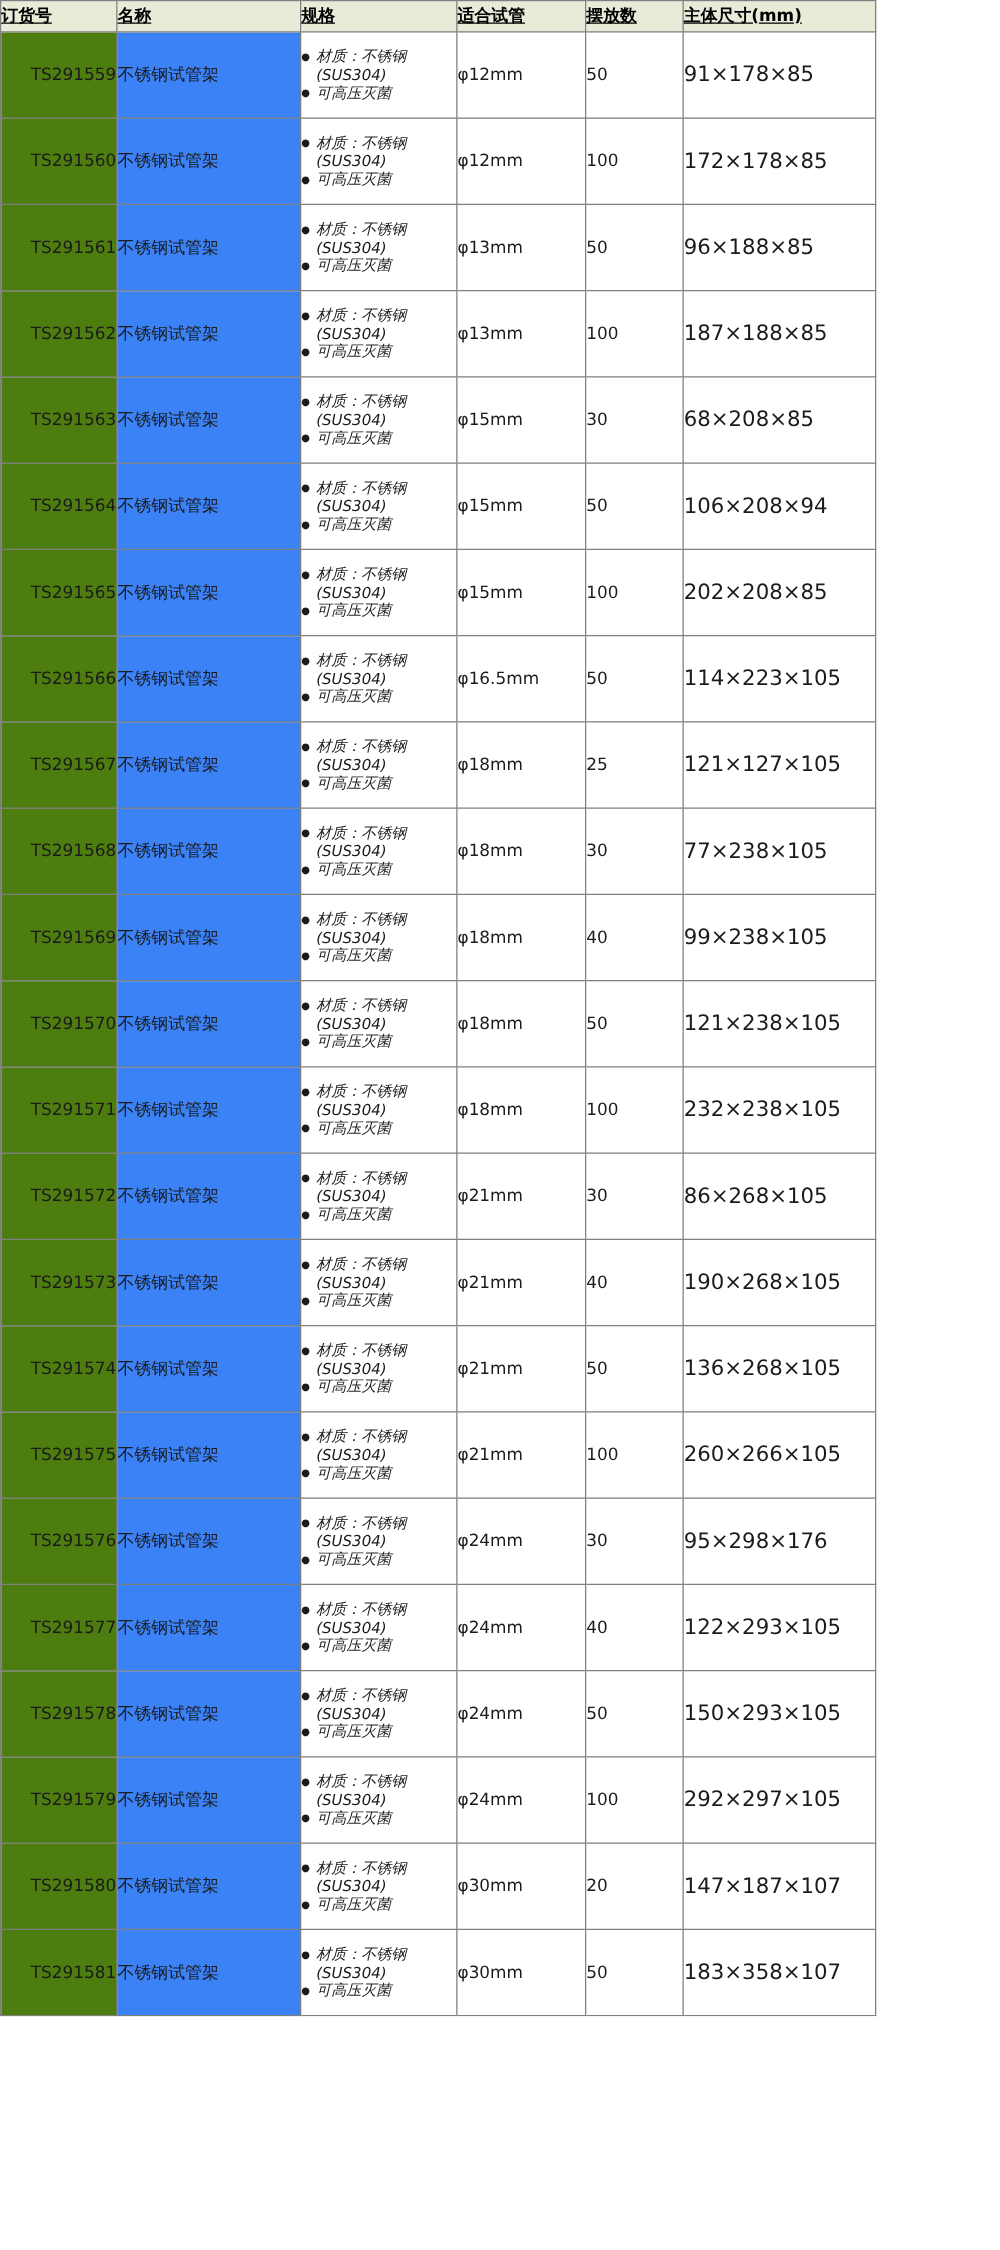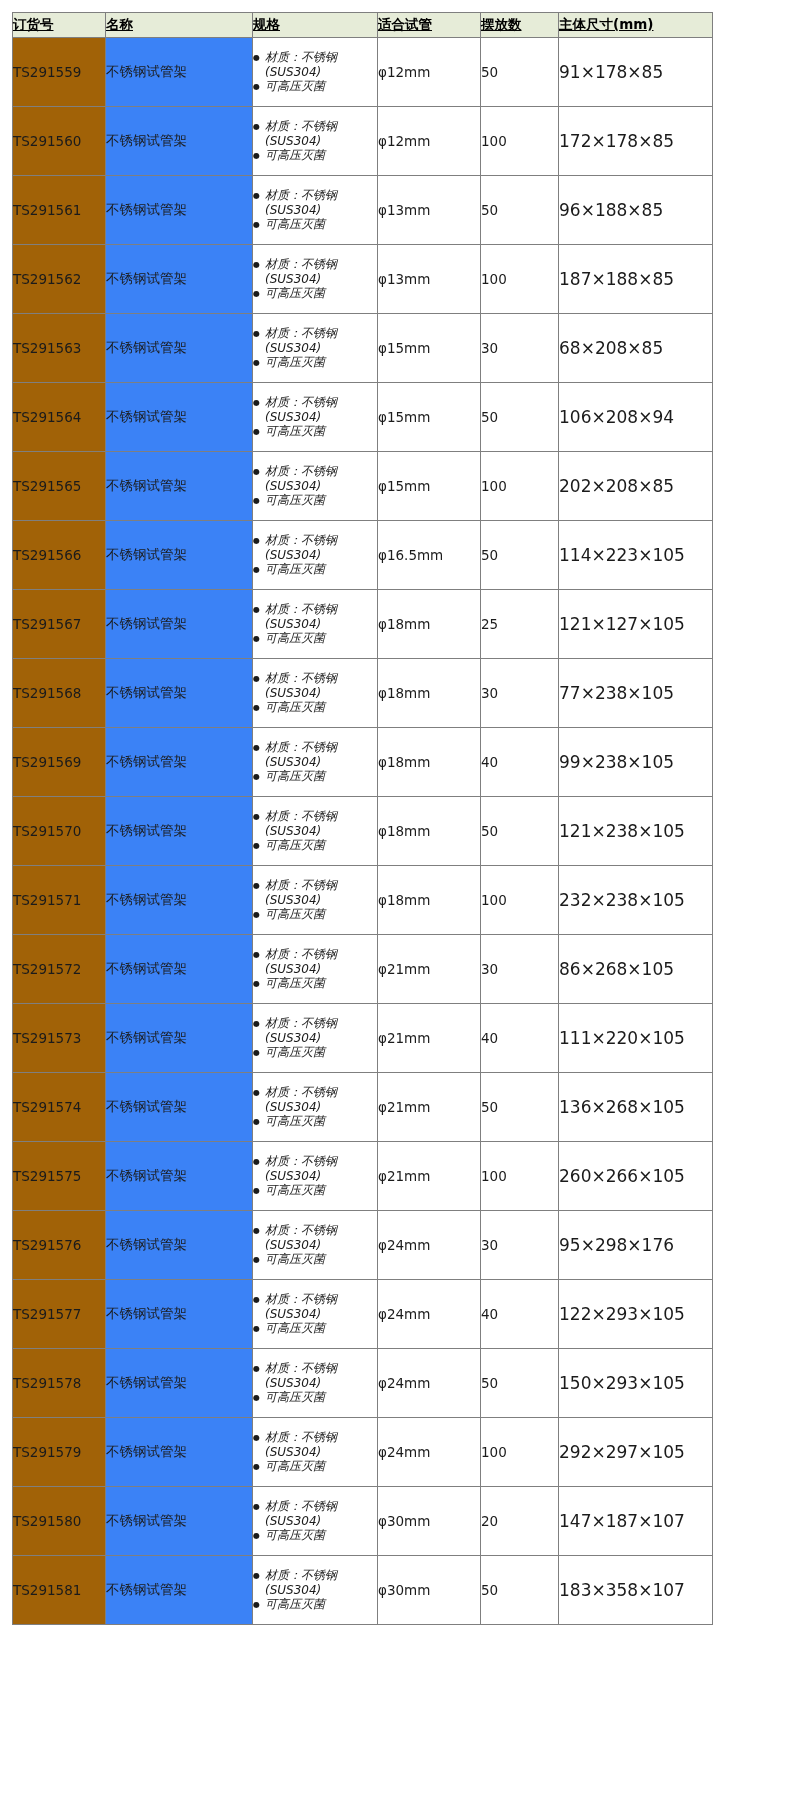--- a/index.html
+++ b/index.html
@@ -7,21 +7,21 @@
     padding: 0;
     background: #ffffff;
   }
   body {
     width: 800px;
     font-family: "DejaVu Sans", "Liberation Sans", sans-serif;
     color: #000000;
   }
   .sheet {
     width: 700px;
-    margin: 12px;
+    margin: 0;
     padding: 0;
   }
   table.product-table {
     border-collapse: collapse;
     width: 700px;
     table-layout: fixed;
     font-size: 13px;
   }
   table.product-table col.c-code   { width: 93px; }
   table.product-table col.c-name   { width: 147px; }
@@ -49,22 +49,23 @@
   thead th .hdr-underline {
     text-decoration: underline;
   }
   tbody td {
     height: 68px;
     font-size: 13.5px;
     padding: 0 4px;
     color: #1b1b1b;
   }
   td.code-cell {
-    background: #a16207;
+    background: #4d7c0f;
     white-space: nowrap;
+    text-align: right;
   }
   td.name-cell {
     background: #3b82f6;
     white-space: nowrap;
   }
   td.spec-cell {
     background: #ffffff;
     padding: 2px 4px 2px 6px;
     font-size: 12px;
     line-height: 1.22;
@@ -327,21 +328,21 @@
           <td class="name-cell">不锈钢试管架</td>
           <td class="spec-cell">
             <ul>
               <li>材质：不锈钢</li>
               <li class="cont">(SUS304)</li>
               <li>可高压灭菌</li>
             </ul>
           </td>
           <td class="tube-cell">φ21mm</td>
           <td class="count-cell">40</td>
-          <td class="dim-cell">111×220×105</td>
+          <td class="dim-cell">190×268×105</td>
         </tr>
         <tr>
           <td class="code-cell">TS291574</td>
           <td class="name-cell">不锈钢试管架</td>
           <td class="spec-cell">
             <ul>
               <li>材质：不锈钢</li>
               <li class="cont">(SUS304)</li>
               <li>可高压灭菌</li>
             </ul>

